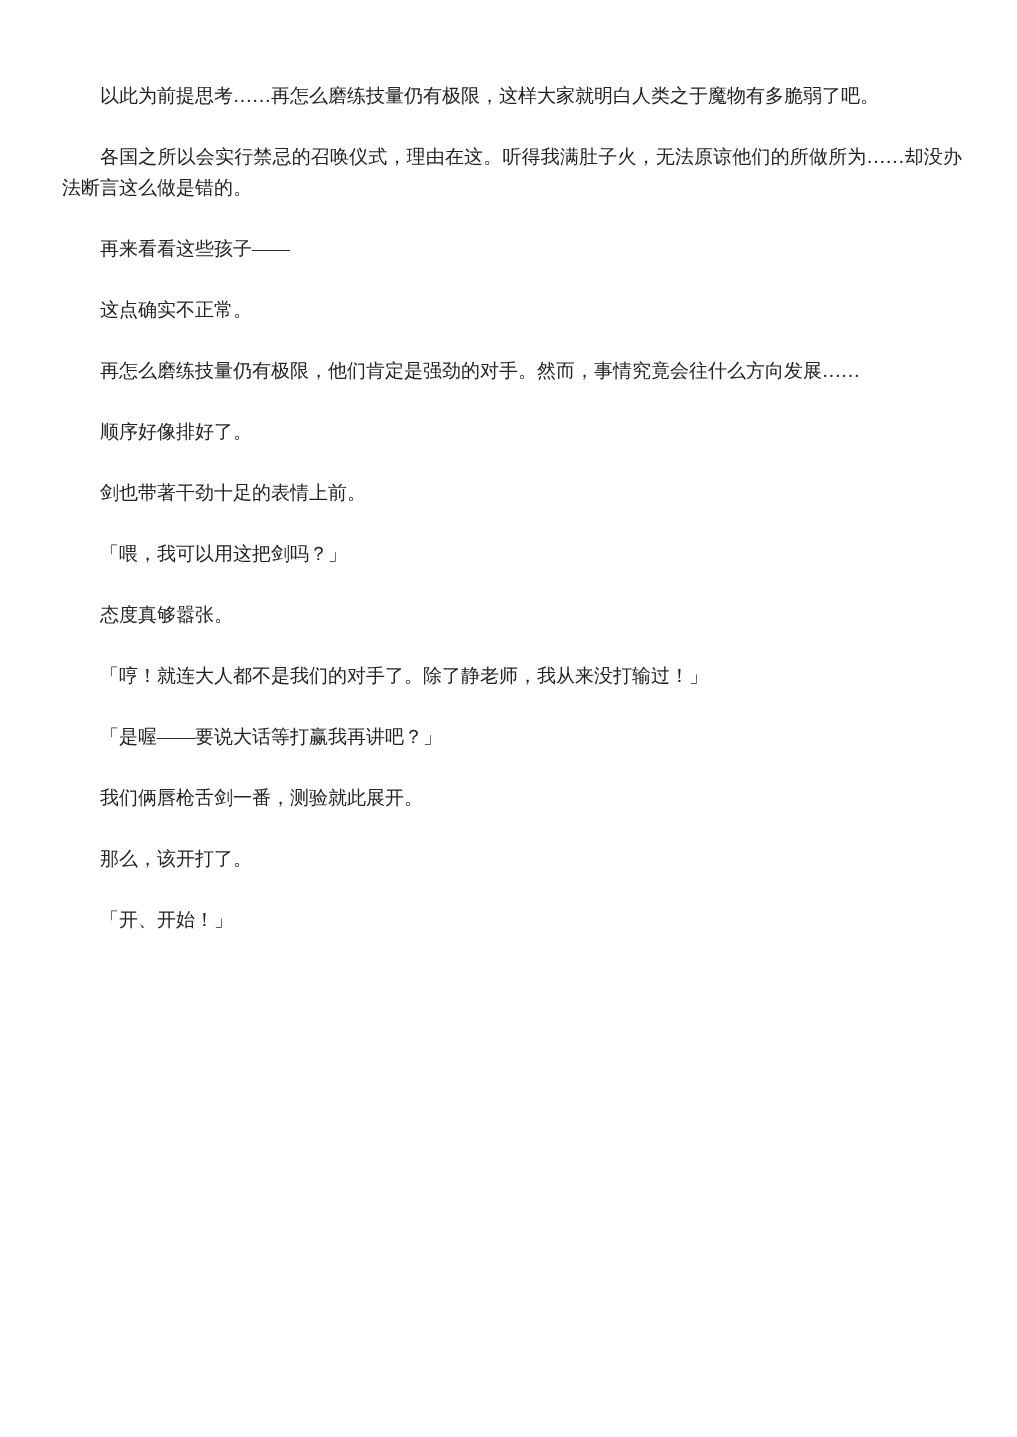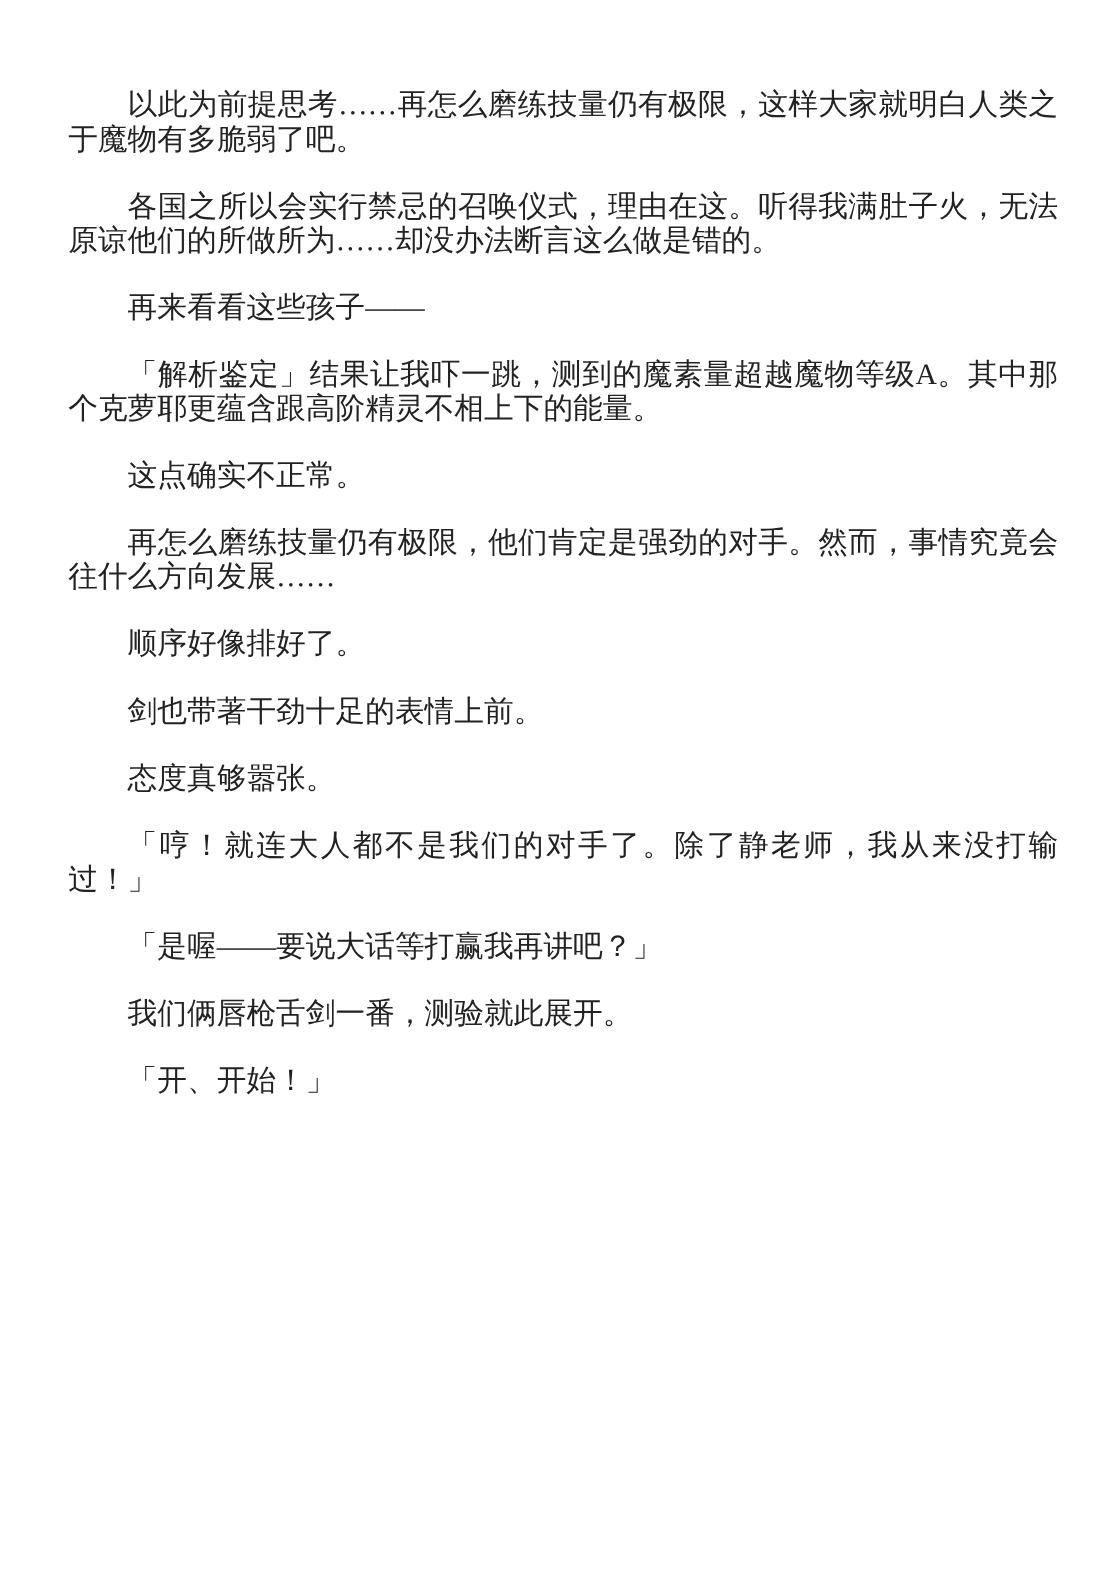--- a/index.html
+++ b/index.html
@@ -15,44 +15,45 @@
   }
   .page {
     box-sizing: border-box;
     width: 1017px;
     height: 1437px;
     padding: 80px 55px 0 62px;
     background: #ffffff;
   }
   .page p {
     margin: 0 0 30px 0;
-    font-size: 27px;
+    font-size: 19px;
     line-height: 31px;
     color: #222222;
     text-indent: 2em;
     text-align: justify;
     letter-spacing: 0;
     word-break: normal;
     line-break: strict;
     -webkit-font-smoothing: antialiased;
   }
 </style>
 </head>
 <body style="background: rgb(255, 255, 255);">
 
 <div class="page">
   <div id="paragraph-container">
 
   <p style="color: rgb(34, 34, 34);">以此为前提思考……再怎么磨练技量仍有极限，这样大家就明白人类之于魔物有多脆弱了吧。</p>
       <p style="color: rgb(34, 34, 34);">各国之所以会实行禁忌的召唤仪式，理由在这。听得我满肚子火，无法原谅他们的所做所为……却没办法断言这么做是错的。</p>
       <p style="color: rgb(34, 34, 34);">再来看看这些孩子——</p>
-      <p style="color: rgb(34, 34, 34);">「解析鉴定」结果让我吓一跳，测到的魔素量超越魔物等级A。其中那个克萝耶更蕴含跟高阶精灵不相上下的能量。</p>
       <p style="color: rgb(34, 34, 34);">这点确实不正常。</p>
       <p style="color: rgb(34, 34, 34);">再怎么磨练技量仍有极限，他们肯定是强劲的对手。然而，事情究竟会往什么方向发展……</p>
       <p style="color: rgb(34, 34, 34);">顺序好像排好了。</p>
       <p style="color: rgb(34, 34, 34);">剑也带著干劲十足的表情上前。</p>
+      <p style="color: rgb(34, 34, 34);">「喂，我可以用这把剑吗？」</p>
       <p style="color: rgb(34, 34, 34); margin-top: 16px;">态度真够嚣张。</p>
       <p style="color: rgb(34, 34, 34);">「哼！就连大人都不是我们的对手了。除了静老师，我从来没打输过！」</p>
       <p style="color: rgb(34, 34, 34);">「是喔——要说大话等打赢我再讲吧？」</p>
       <p style="color: rgb(34, 34, 34);">我们俩唇枪舌剑一番，测验就此展开。</p>
+      <p style="color: rgb(34, 34, 34);">那么，该开打了。</p>
       <p style="color: rgb(34, 34, 34);">「开、开始！」</p>
     </div>
 </div>
 
 </body></html>

